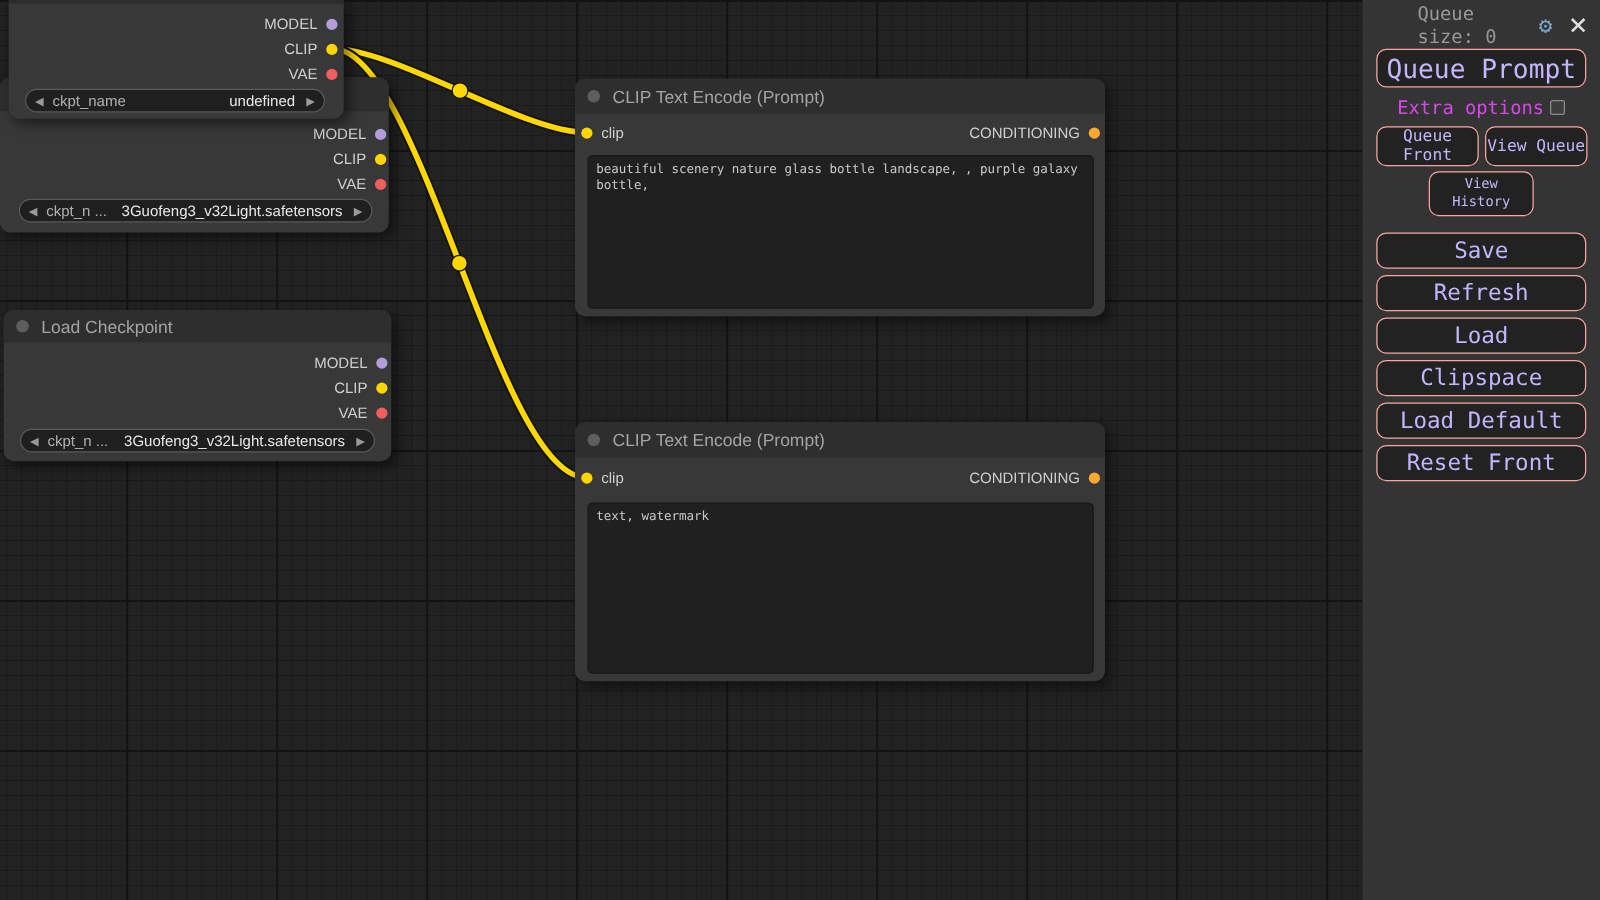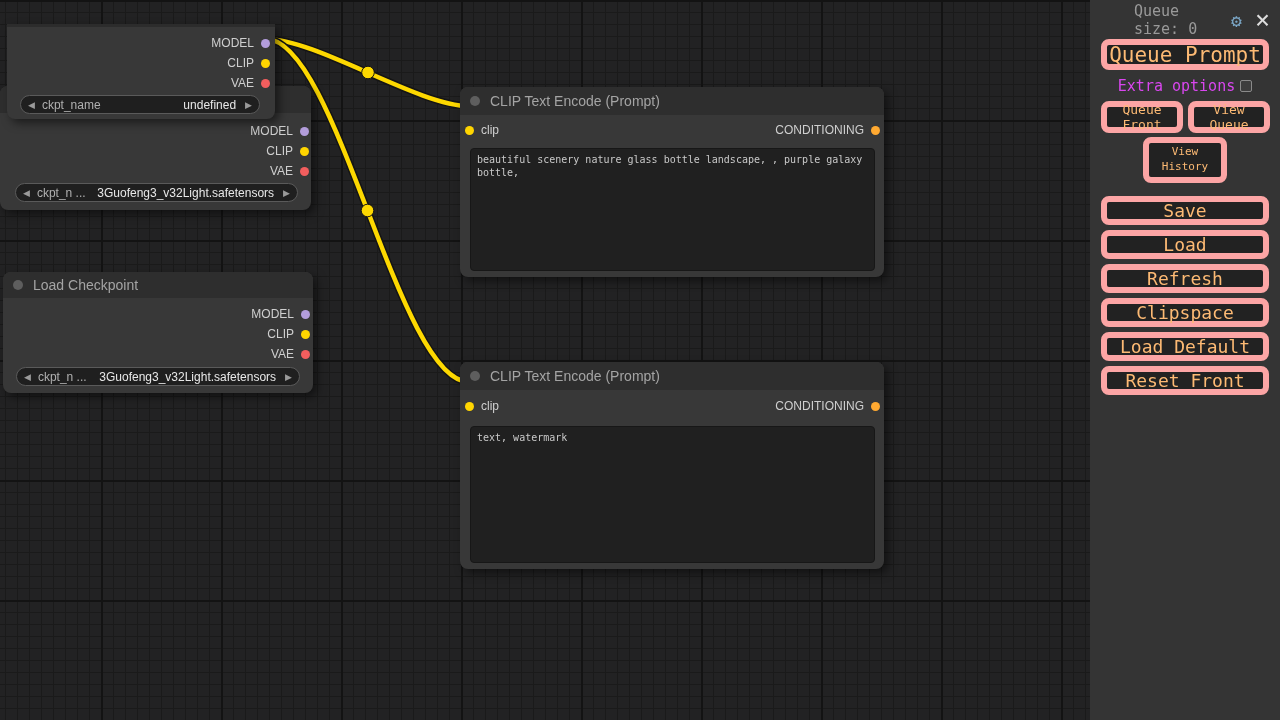--- a/index.html
+++ b/index.html
@@ -15,21 +15,21 @@
       linear-gradient(#1a1a1a 1px, transparent 1px),
       linear-gradient(90deg, #1a1a1a 1px, transparent 1px);
     background-size:120px 120px,120px 120px,12px 12px,12px 12px;
     background-position:-19px 0px,-19px 0px,-7px 0px,-7px 0px;
     font-family:"Liberation Sans", sans-serif;
   }
   .wires { position:absolute; left:0; top:0; z-index:1; }
 
   .node {
     position:absolute; z-index:2; background:#383838;
-    border-radius:8px; box-shadow:4px 4px 10px rgba(0,0,0,.5);margin-top:24px;
+    border-radius:8px; box-shadow:4px 4px 10px rgba(0,0,0,.5);
   }
   .node-title {
     position:absolute; left:0; right:0; top:0; height:28px;
     background:#2e2e2e; border-radius:8px 8px 0 0;
     display:flex; align-items:center; gap:10px; padding-left:10px;
     color:#a4a4a4; font-size:14px; overflow:hidden; white-space:nowrap;
   }
   .collapse-dot { width:10px; height:10px; border-radius:50%; background:#5e5e5e; flex:0 0 auto; }
 
   .slot { position:absolute; height:18px; display:flex; align-items:center; gap:7px; }
@@ -62,21 +62,21 @@
     position:absolute; left:1090px; top:0; width:190px; height:720px;
     background:#343434; z-index:5;
     font-family:"DejaVu Sans Mono", monospace; color:#ddd;
   }
   .sb-row1 { display:flex; align-items:center; height:24px; margin:8px 10px 0 12px; }
   .queue-size { flex:1; font-size:15px; color:#999;margin-left:32px; }
   .gear { color:#7ba7c7; font-size:18px; cursor:pointer; margin-right:13px; }
   .close-x { color:#ddd; font-size:25px; line-height:20px; cursor:pointer; }
 
   .btn {
-    background:#222; border:6px solid #fca5a5; border-radius:8px; color:#fdba74;
+    background:#222; border:1px solid #fca5a5; border-radius:8px; color:#c4b5fd;
     font-family:inherit; display:flex; align-items:center; justify-content:center;
     cursor:pointer; text-align:center;
   }
   .btn-queue-prompt { margin:7px 11px 0; height:31px; font-size:21px; }
   .extra-row { margin-top:8px; height:16px; display:flex; justify-content:center;
                align-items:center; gap:3px; font-size:15px; color:#d946ef; }
   .checkbox { width:12px; height:12px; border:1px solid #8a8a8a; border-radius:2px;
               background:#3d3d3d; cursor:pointer; margin-left:2px; }
   .sb-small-row { margin:7px 10px 0 11px; display:flex; gap:5px; }
   .btn-small { flex:1; height:32px; font-size:13px; }
@@ -223,19 +223,19 @@
   <div class="sb-small-row">
     <div class="btn btn-small">Queue Front</div>
     <div class="btn btn-small">View Queue</div>
   </div>
 
   <div class="btn btn-history">View
 History</div>
 
   <div class="sb-big-group">
     <div class="btn btn-big">Save</div>
+    <div class="btn btn-big">Refresh</div>
     <div class="btn btn-big">Load</div>
-    <div class="btn btn-big">Refresh</div>
     <div class="btn btn-big">Clipspace</div>
     <div class="btn btn-big">Load Default</div>
     <div class="btn btn-big">Reset Front</div>
   </div>
 </div>
 
 </body></html>

